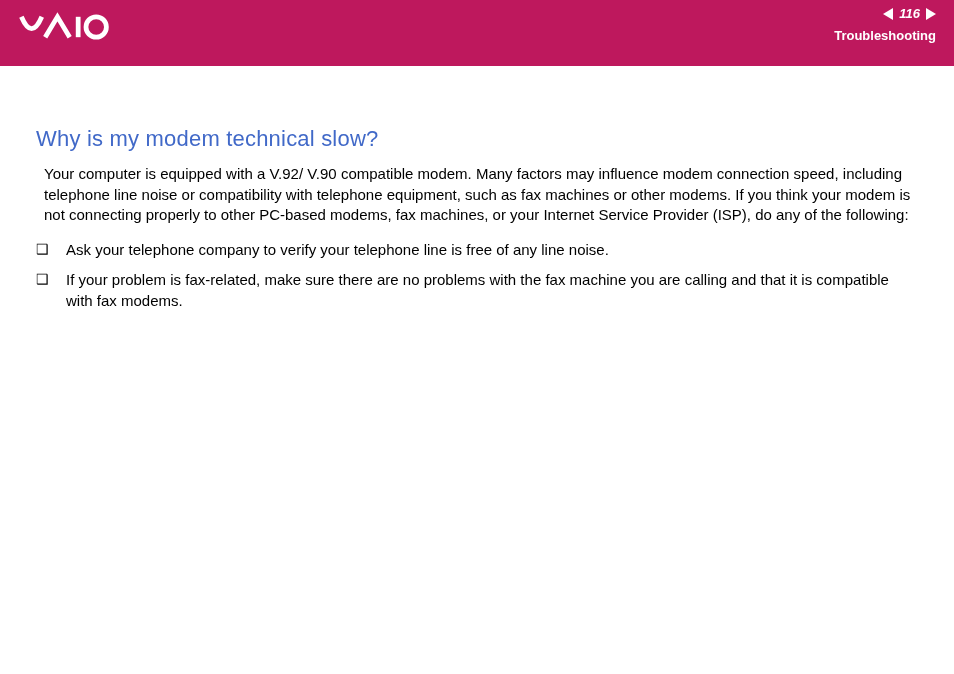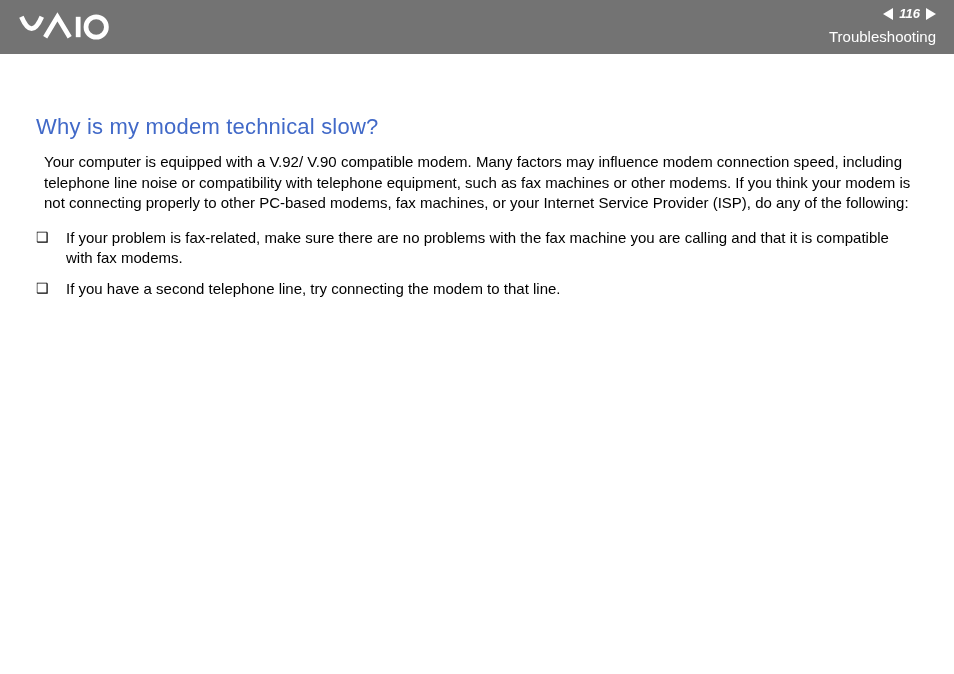--- a/index.html
+++ b/index.html
@@ -5,23 +5,23 @@
   body {
     margin: 0;
     padding: 0;
     font-family: Arial, Helvetica, sans-serif;
     background: #ffffff;
     width: 954px;
     height: 674px;
     overflow: hidden;
   }
   .header {
-    background: #737373;
+    background: #be185d;
     color: #ffffff;
-    height: 54px;
+    height: 66px;
     position: relative;
   }
   .logo {
     position: absolute;
     left: 18px;
     top: 10px;
     height: 34px;
   }
   .pager {
     position: absolute;
@@ -42,22 +42,22 @@
     width: 0; height: 0;
     border-top: 6px solid transparent;
     border-bottom: 6px solid transparent;
   }
   .arrow-left { border-right: 10px solid #ffffff; }
   .arrow-right { border-left: 10px solid #ffffff; }
   .section-label {
     position: absolute;
     right: 18px;
     top: 28px;
-    font-size: 15px;
-    font-weight: normal;
+    font-size: 13px;
+    font-weight: bold;
   }
   .content {
     padding: 60px 36px 0 36px;
   }
   .title {
     color: #4169c8;
     font-size: 22px;
     font-weight: normal;
     margin: 0 0 12px 0;
     letter-spacing: 0.2px;
@@ -105,16 +105,16 @@
     <span class="num">116</span>
     <span class="arrow-right"></span>
   </div>
   <div class="section-label">Troubleshooting</div>
 </div>
 
 <div class="content">
   <h1 class="title">Why is my modem technical slow?</h1>
   <p class="intro">Your computer is equipped with a V.92/ V.90 compatible modem. Many factors may influence modem connection speed, including telephone line noise or compatibility with telephone equipment, such as fax machines or other modems. If you think your modem is not connecting properly to other PC-based modems, fax machines, or your Internet Service Provider (ISP), do any of the following:</p>
   <ul class="bullets">
+    <li>Ask your telephone company to verify your telephone line is free of any line noise.</li>
     <li>If your problem is fax-related, make sure there are no problems with the fax machine you are calling and that it is compatible with fax modems.</li>
-    <li>If you have a second telephone line, try connecting the modem to that line.</li>
   </ul>
 </div>
 
 </body></html>

